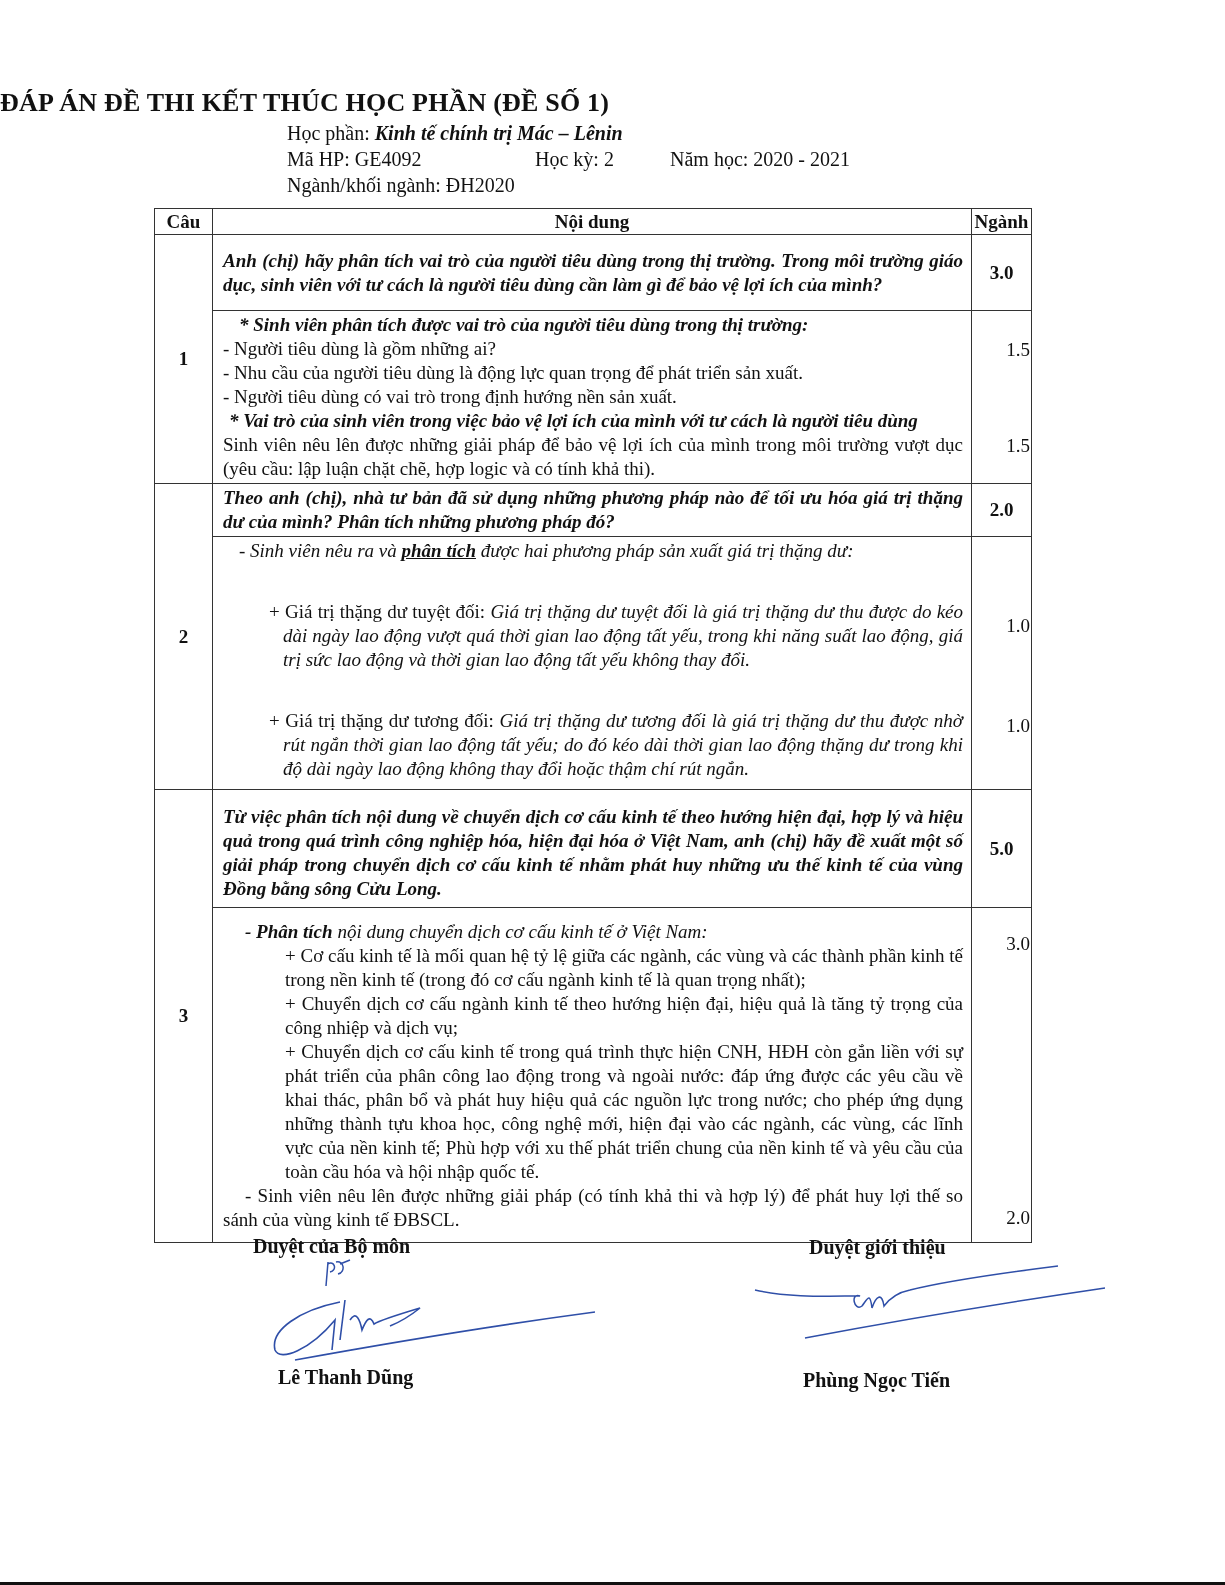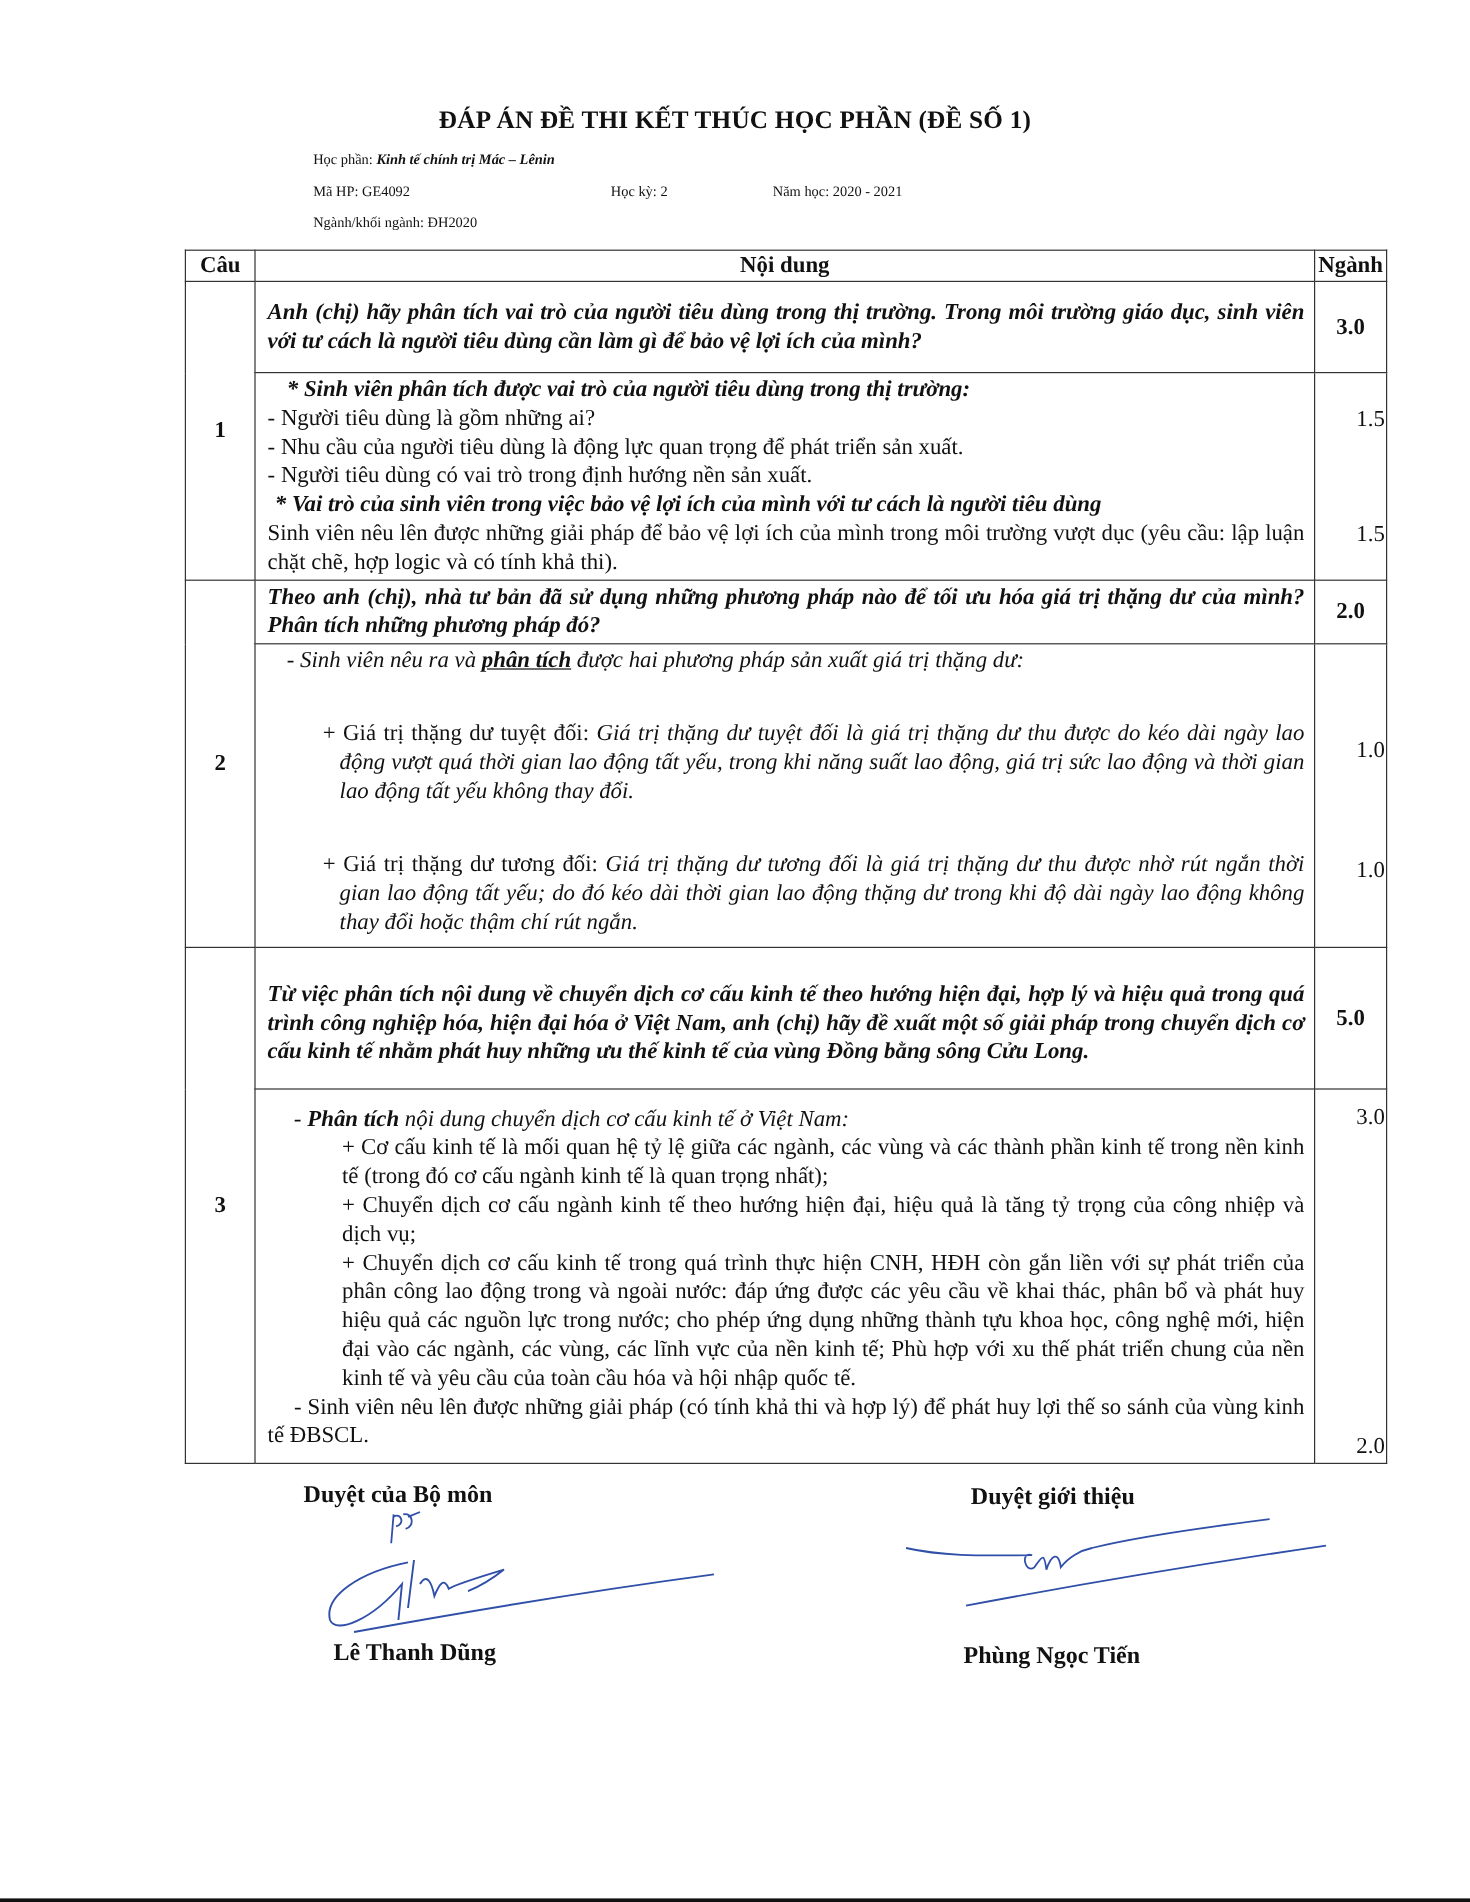--- a/index.html
+++ b/index.html
@@ -2,33 +2,33 @@
 <html><head>
 <meta charset="utf-8">
 <style>
   html, body { margin: 0; padding: 0; }
   body {
     width: 1225px; height: 1585px; background: #ffffff; position: relative; overflow: hidden;
     font-family: "Liberation Serif", "DejaVu Serif", serif; color: #111;
   }
   .bottom-edge { position: absolute; left: 0; right: 0; bottom: 0; height: 3px; background: #111; }
   .title {
-    position: absolute; left: 0; width: 1225px; top: 88px; text-align: center;
-    font-weight: bold; font-size: 21px; letter-spacing: 0.2px;
+    position: absolute; left: 0; width: 1225px; top: 88px; 
+    font-weight: bold; font-size: 26px; letter-spacing: 0.2px;
   }
-  .info { position: absolute; left: 261px; font-size: 12px; line-height: 26px; }
+  .info { position: absolute; left: 287px; font-size: 20px; line-height: 26px; }
   .info .course { font-weight: bold; font-style: italic; }
   .info1 { top: 120px; }
   .info2 { top: 146px; }
   .info3 { top: 172px; }
   .info2 .semester { position: absolute; left: 248px; white-space: nowrap; }
   .info2 .year { position: absolute; left: 383px; white-space: nowrap; }
 
   table.answers {
-    position: absolute; left: 154px; top: 208px; width: 1002px;
+    position: absolute; left: 154px; top: 208px; width: 878px;
     border-collapse: collapse; font-size: 19px; line-height: 24px;
   }
   table.answers td, table.answers th { border: 1.5px solid #333; vertical-align: middle; }
   th { font-weight: bold; font-size: 19px; padding: 0; height: 25px; }
   col.c1 { width: 58px; } col.c3 { width: 60px; }
   td.num { text-align: center; font-weight: bold; }
   td.q { font-weight: bold; font-style: italic; padding: 2px 8px 2px 10px; text-align: justify; }
   td.pts { text-align: center; font-weight: bold; }
   td.ans { padding: 2px 8px 2px 10px; text-align: justify; vertical-align: top; }
   td.apts { text-align: right; vertical-align: top; padding-top: 2px; }

